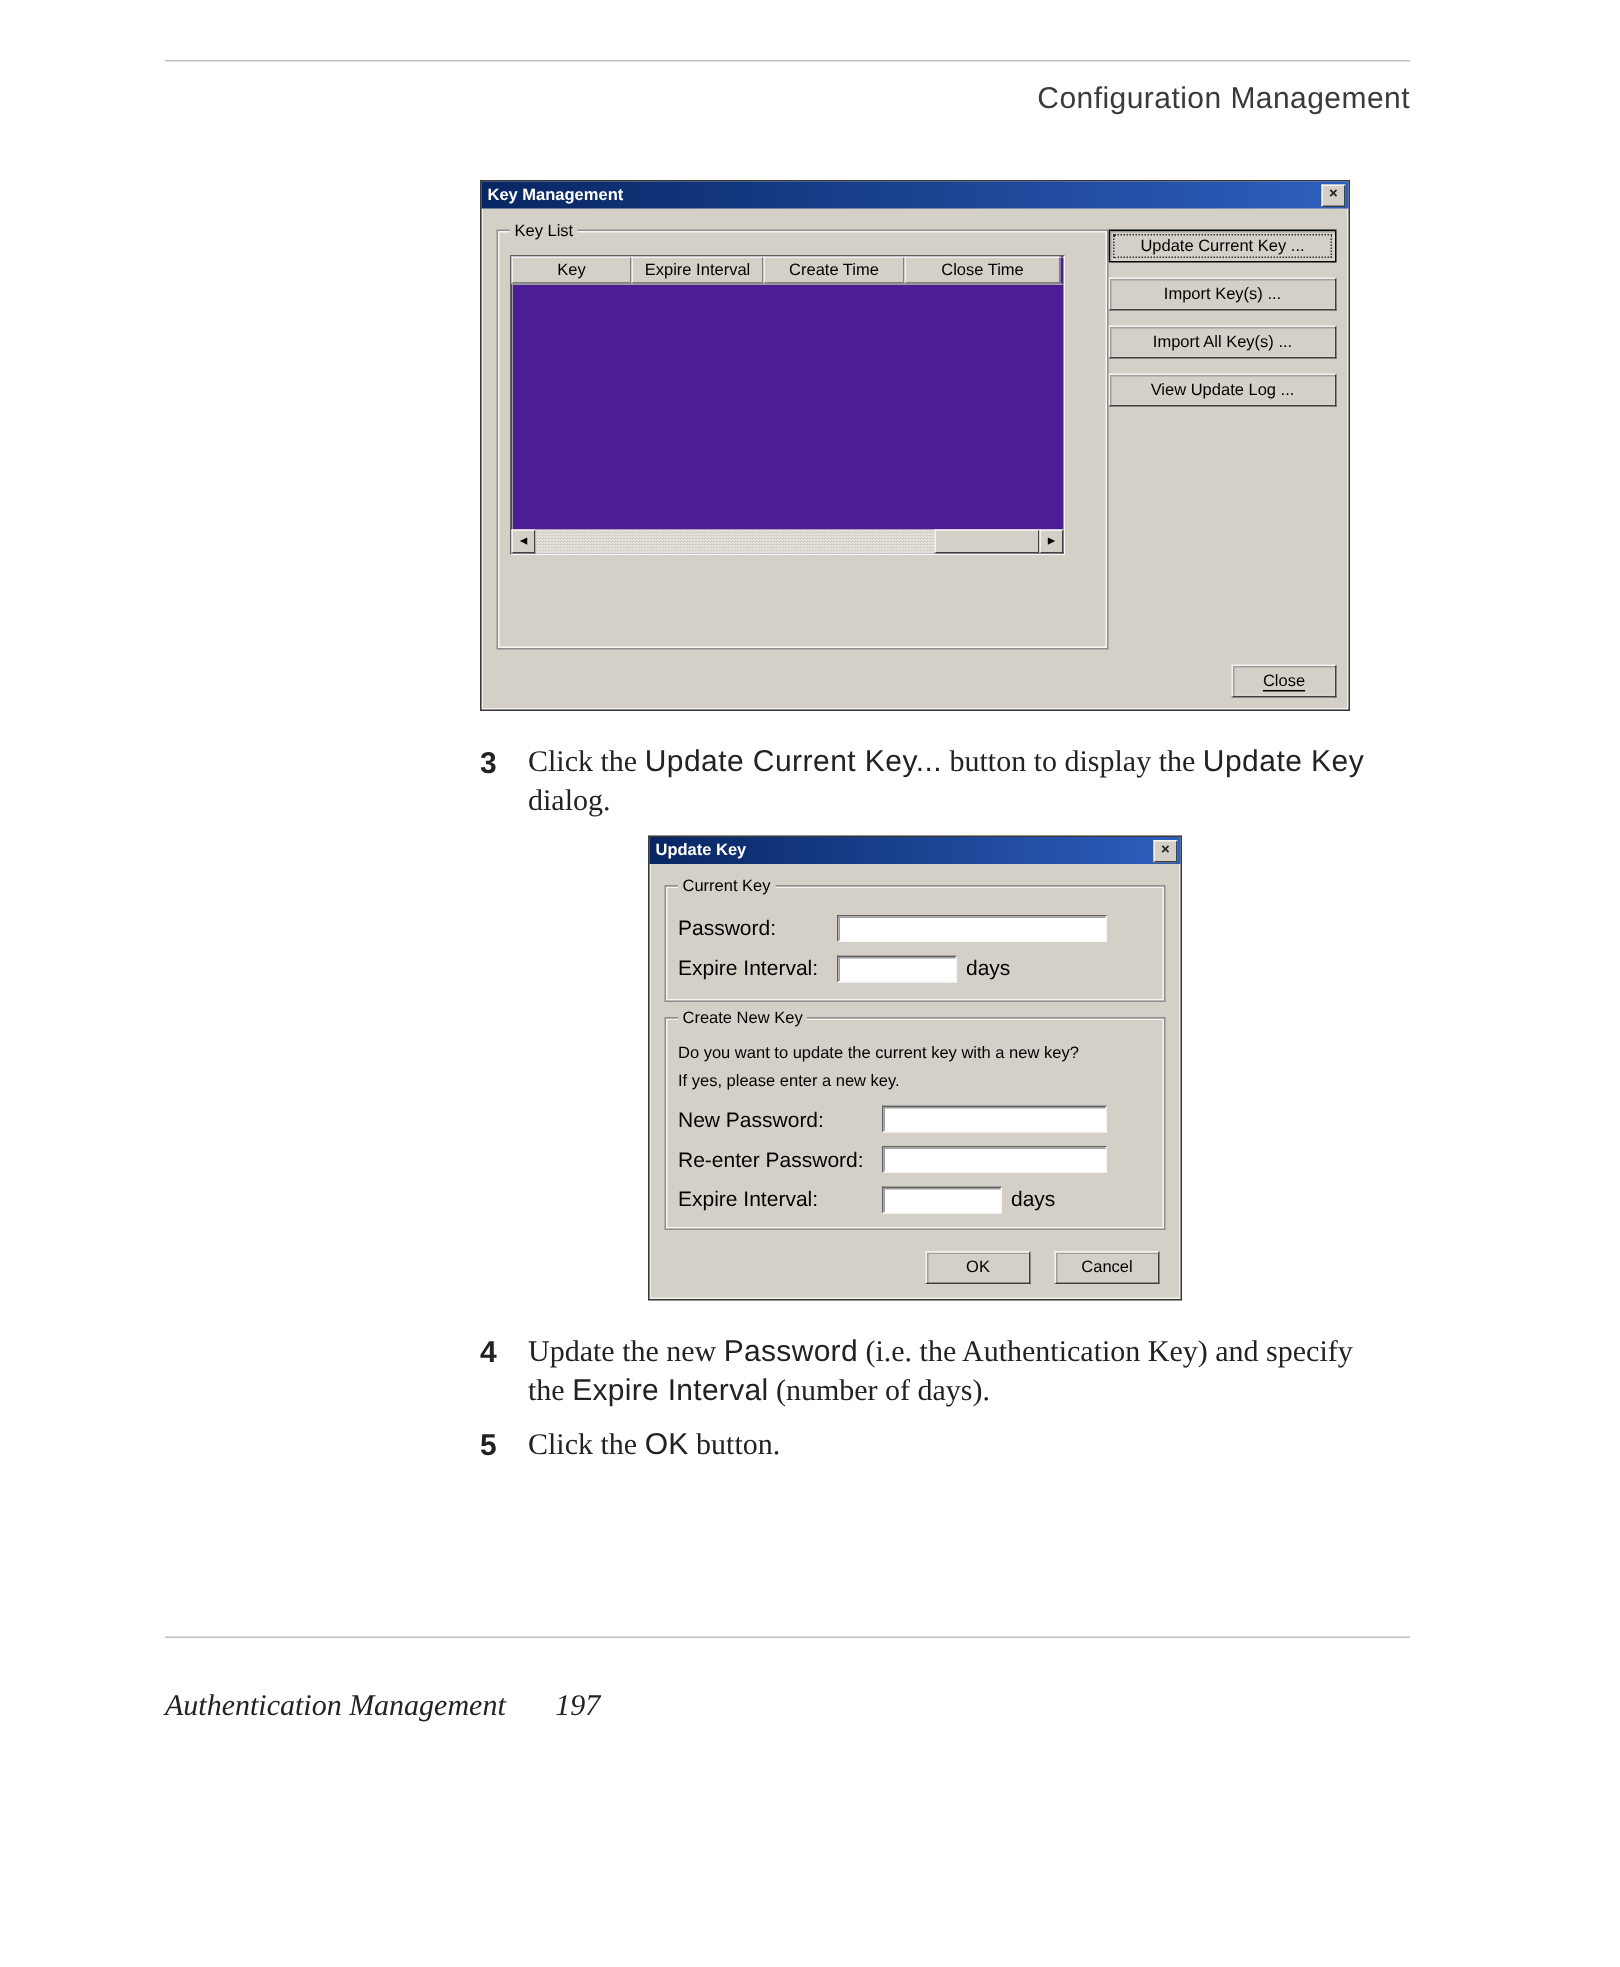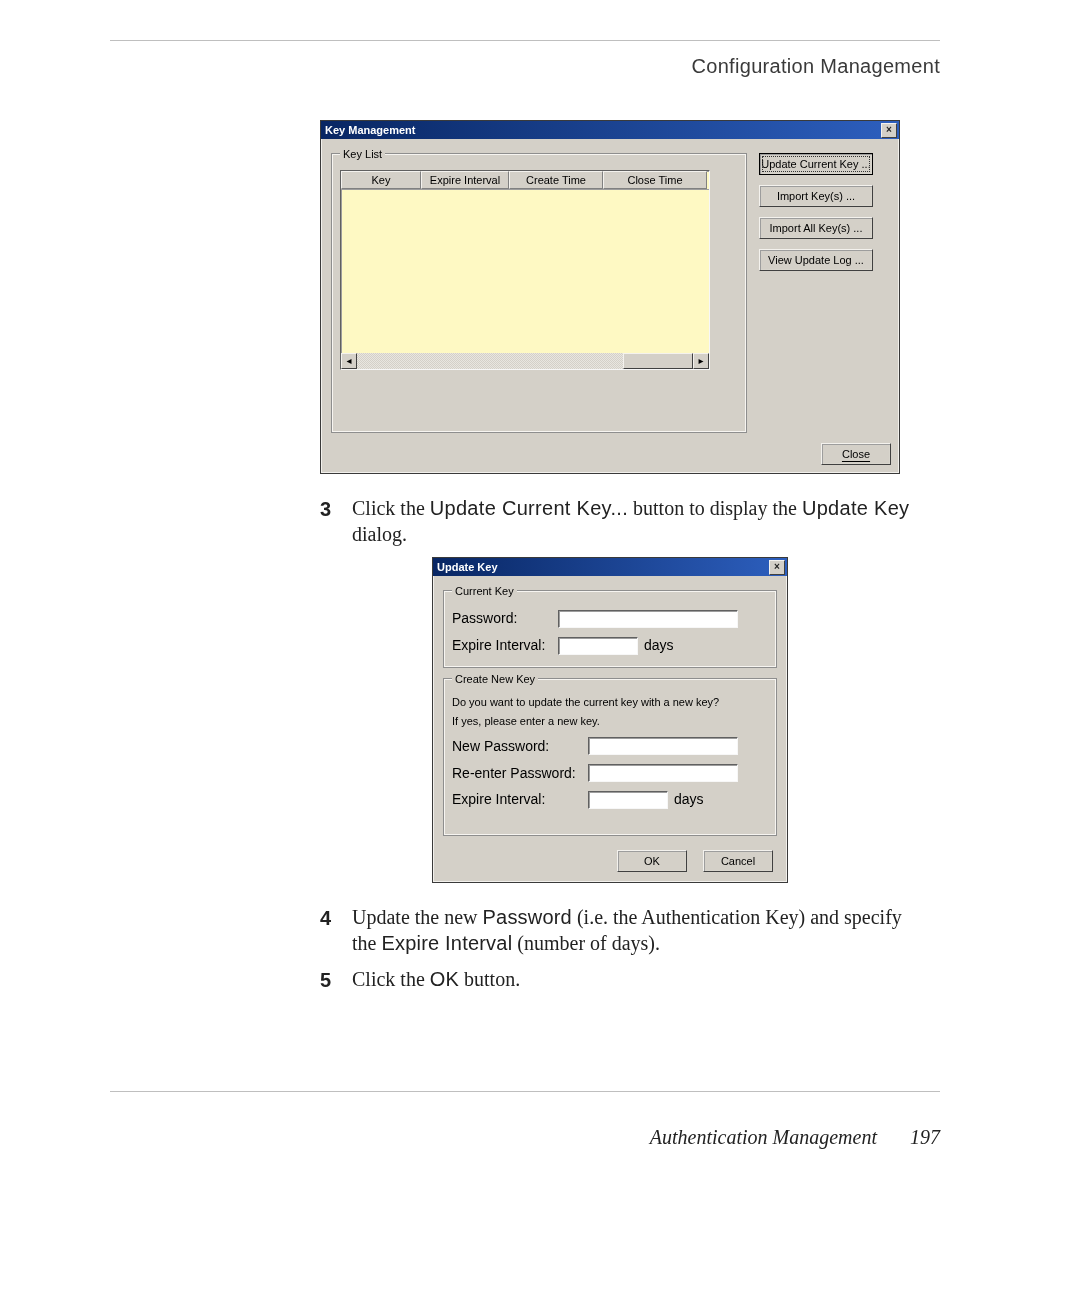--- a/index.html
+++ b/index.html
@@ -82,21 +82,21 @@
     line-height: 1;
   }
   .dlg .body {
     padding: 6px 8px 8px 10px;
     font-family: Tahoma, Arial, sans-serif;
     font-size: 11px;
     color: #000;
   }
   .dlg1 .dlg-row {
     display: flex;
-    gap: 12px;
+    gap: 0;
     align-items: flex-start;
   }
   .groupbox {
     position: relative;
     border: 1px solid #8e8e8e;
     box-shadow: 1px 1px 0 #f7f5f1 inset, -1px -1px 0 #f7f5f1 inset;
     padding: 10px 8px 8px 8px;
     margin-top: 8px;
   }
   .groupbox > .legend {
@@ -109,21 +109,21 @@
   }
   .keylist-gb {
     width: 398px;
     height: 260px;
   }
   .table-frame {
     position: relative;
     margin-top: 6px;
     width: 370px;
     height: 200px;
-    background: #fef9c3;
+    background: #4c1d95;
     border-top: 1px solid #606060;
     border-left: 1px solid #606060;
     border-right: 1px solid #f7f7f7;
     border-bottom: 1px solid #f7f7f7;
     box-shadow: 1px 1px 0 #9d9d9d inset;
     box-sizing: border-box;
   }
   .table-header {
     display: flex;
     border-bottom: 1px solid #9d9d9d;
@@ -181,21 +181,21 @@
     gap: 10px;
     padding-top: 8px;
   }
   .winbtn {
     background: #d4d0c8;
     border-top: 1px solid #f4f2ee;
     border-left: 1px solid #f4f2ee;
     border-right: 1px solid #404040;
     border-bottom: 1px solid #404040;
     box-shadow: 1px 1px 0 #9d9d9d inset, -1px -1px 0 #d8d5cd inset;
-    width: 114px;
+    width: 152px;
     height: 22px;
     font-family: Tahoma, Arial, sans-serif;
     font-size: 11px;
     color: #000;
     text-align: center;
     line-height: 20px;
     padding: 0;
     box-sizing: border-box;
   }
   .winbtn-focus {
@@ -293,21 +293,20 @@
     left: 110px;
     width: 830px;
     bottom: 160px;
   }
   .bottom-rule {
     border: none;
     border-top: 1px solid #bfbfbf;
     margin: 0;
   }
   .footer {
-    text-align: right;
     margin-top: 32px;
     font-size: 20px;
   }
   .footer .sec {
     font-style: italic;
   }
   .footer .pg {
     font-style: italic;
     margin-left: 28px;
   }
@@ -379,21 +378,21 @@
               <span class="label" style="width:100px">Password:</span>
               <div class="sunken-input" style="width:180px"></div>
             </div>
             <div class="field-row">
               <span class="label" style="width:100px">Expire Interval:</span>
               <div class="sunken-input" style="width:80px"></div>
               <span>days</span>
             </div>
           </div>
 
-          <div class="groupbox" style="padding-bottom:18px">
+          <div class="groupbox" style="padding-bottom:2px">
             <span class="legend">Create New Key</span>
             <div style="font-size:11px;margin:6px 0 4px 0">Do you want to update the current key with a new key?</div>
             <div style="font-size:11px;margin:4px 0 8px 0">If yes, please enter a new key.</div>
             <div class="field-row">
               <span class="label">New Password:</span>
               <div class="sunken-input" style="width:150px"></div>
             </div>
             <div class="field-row">
               <span class="label">Re-enter Password:</span>
               <div class="sunken-input" style="width:150px"></div>

